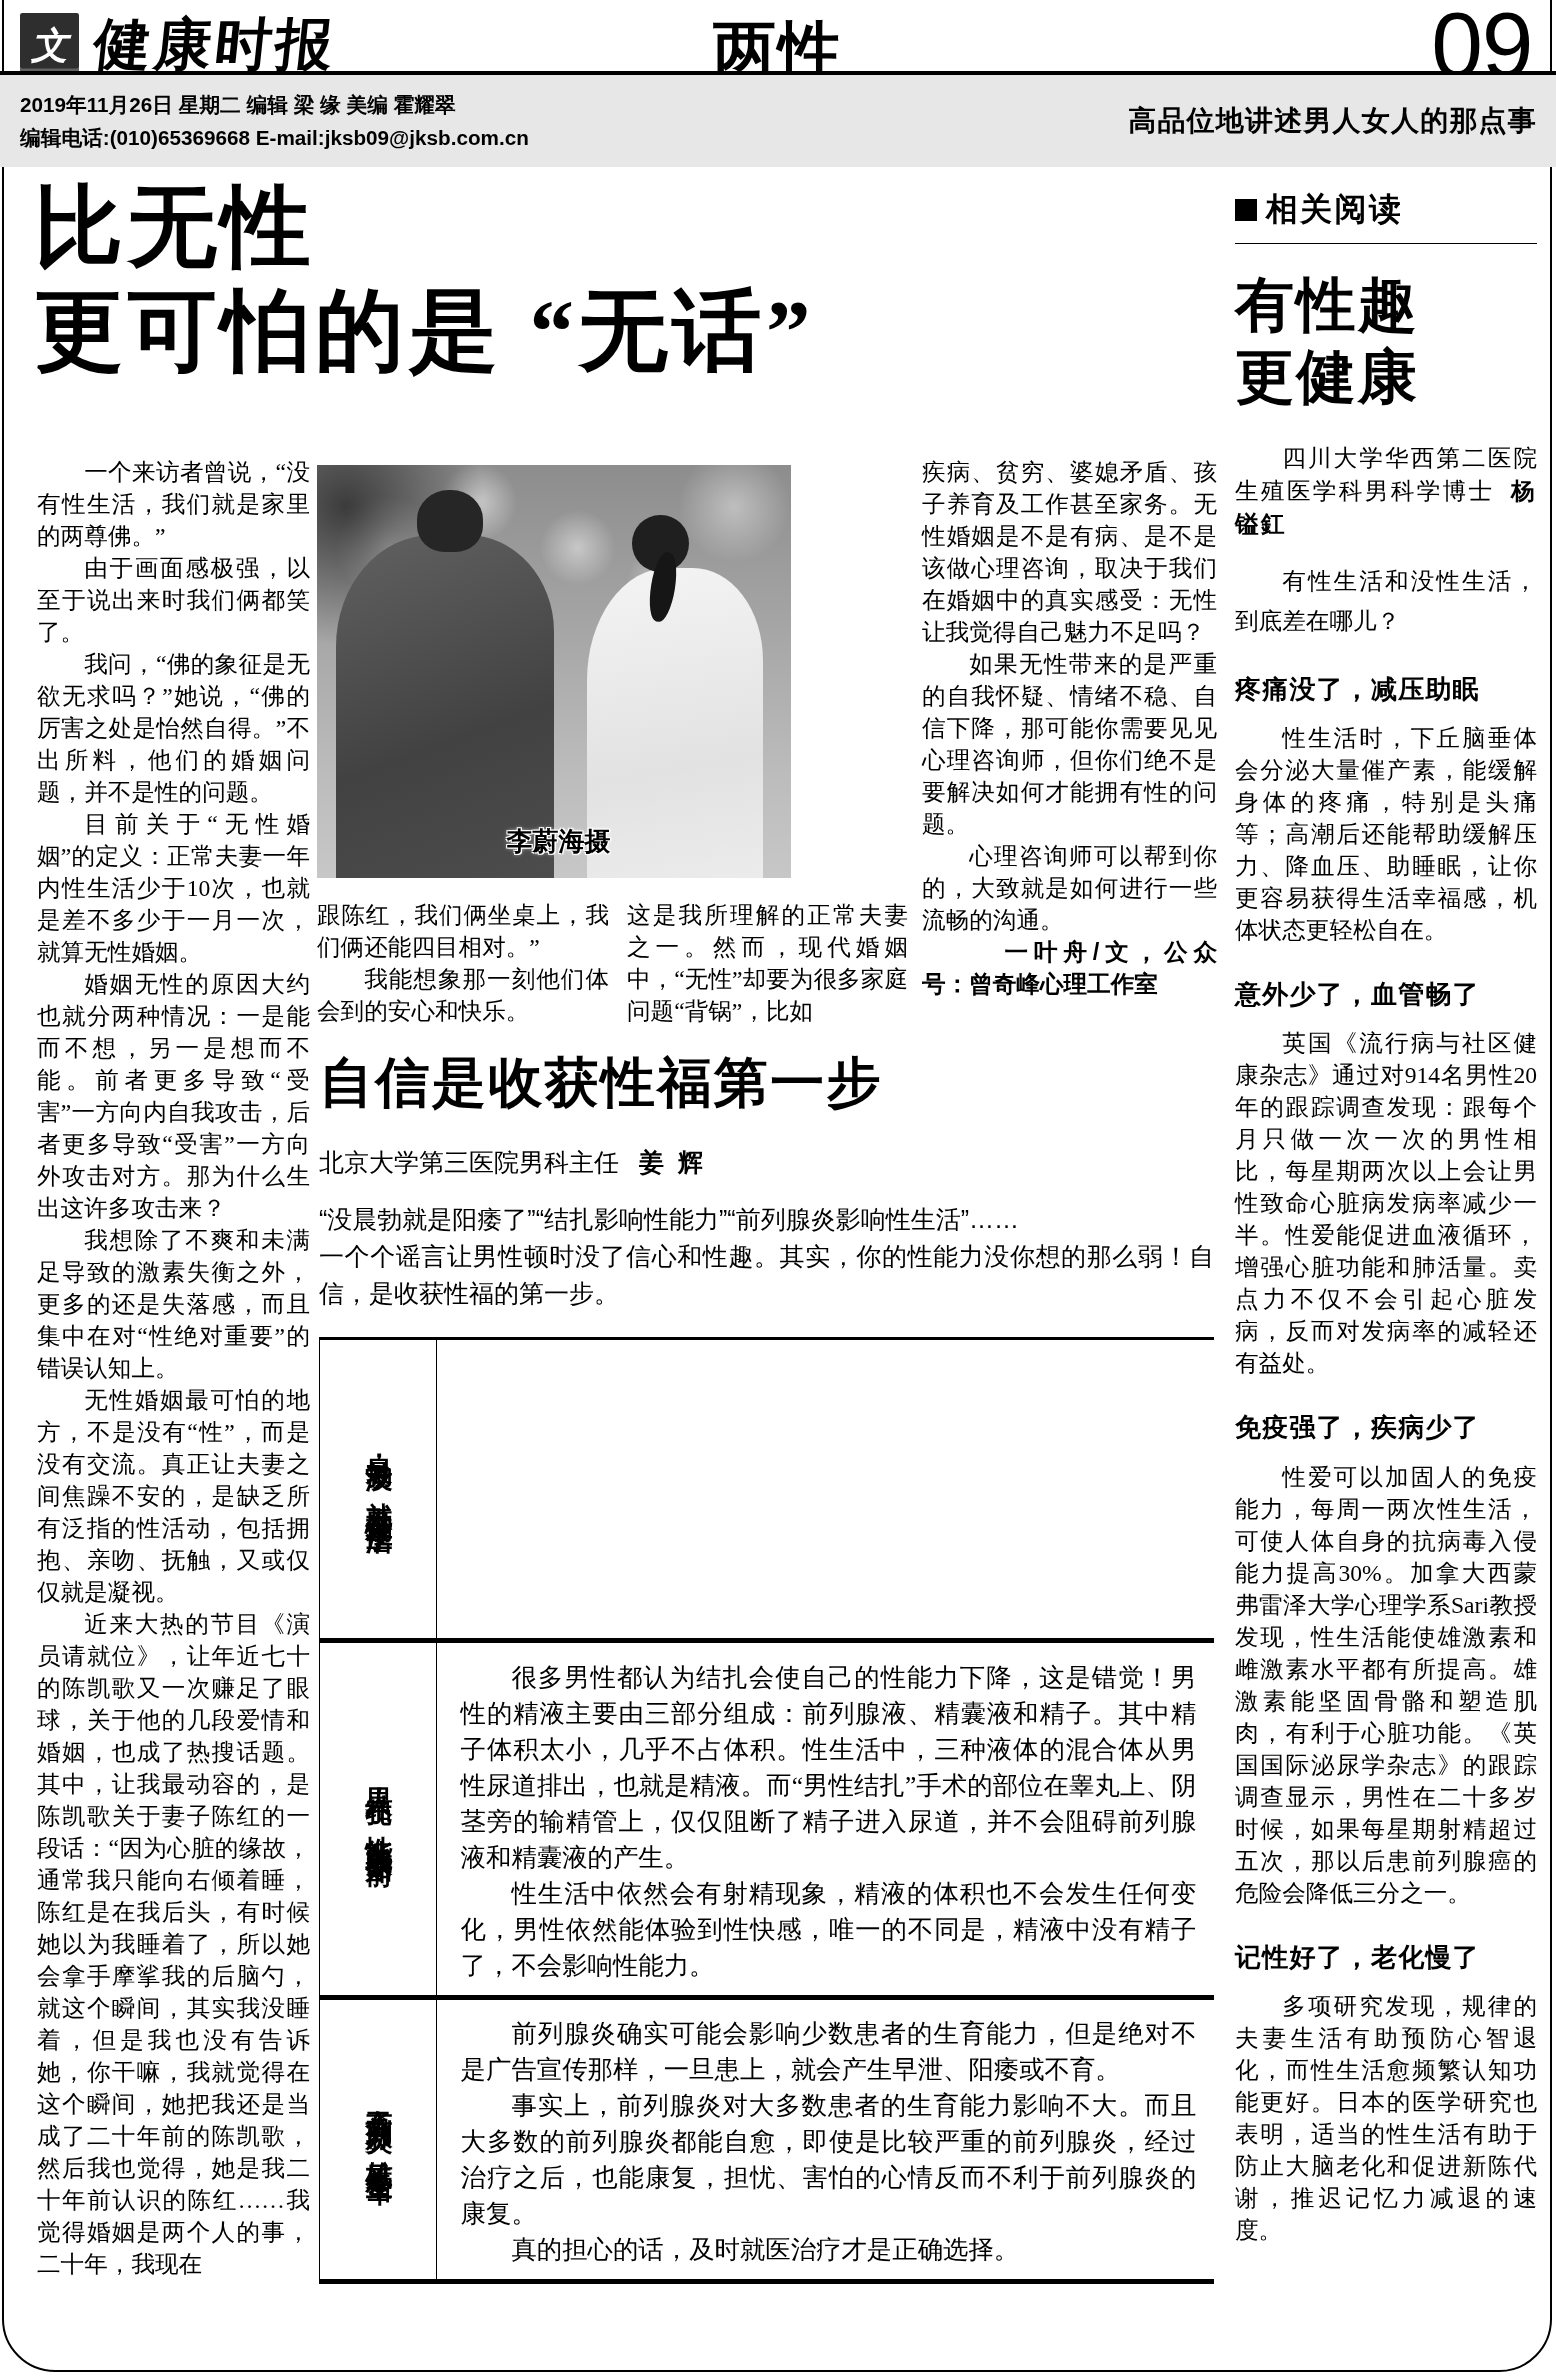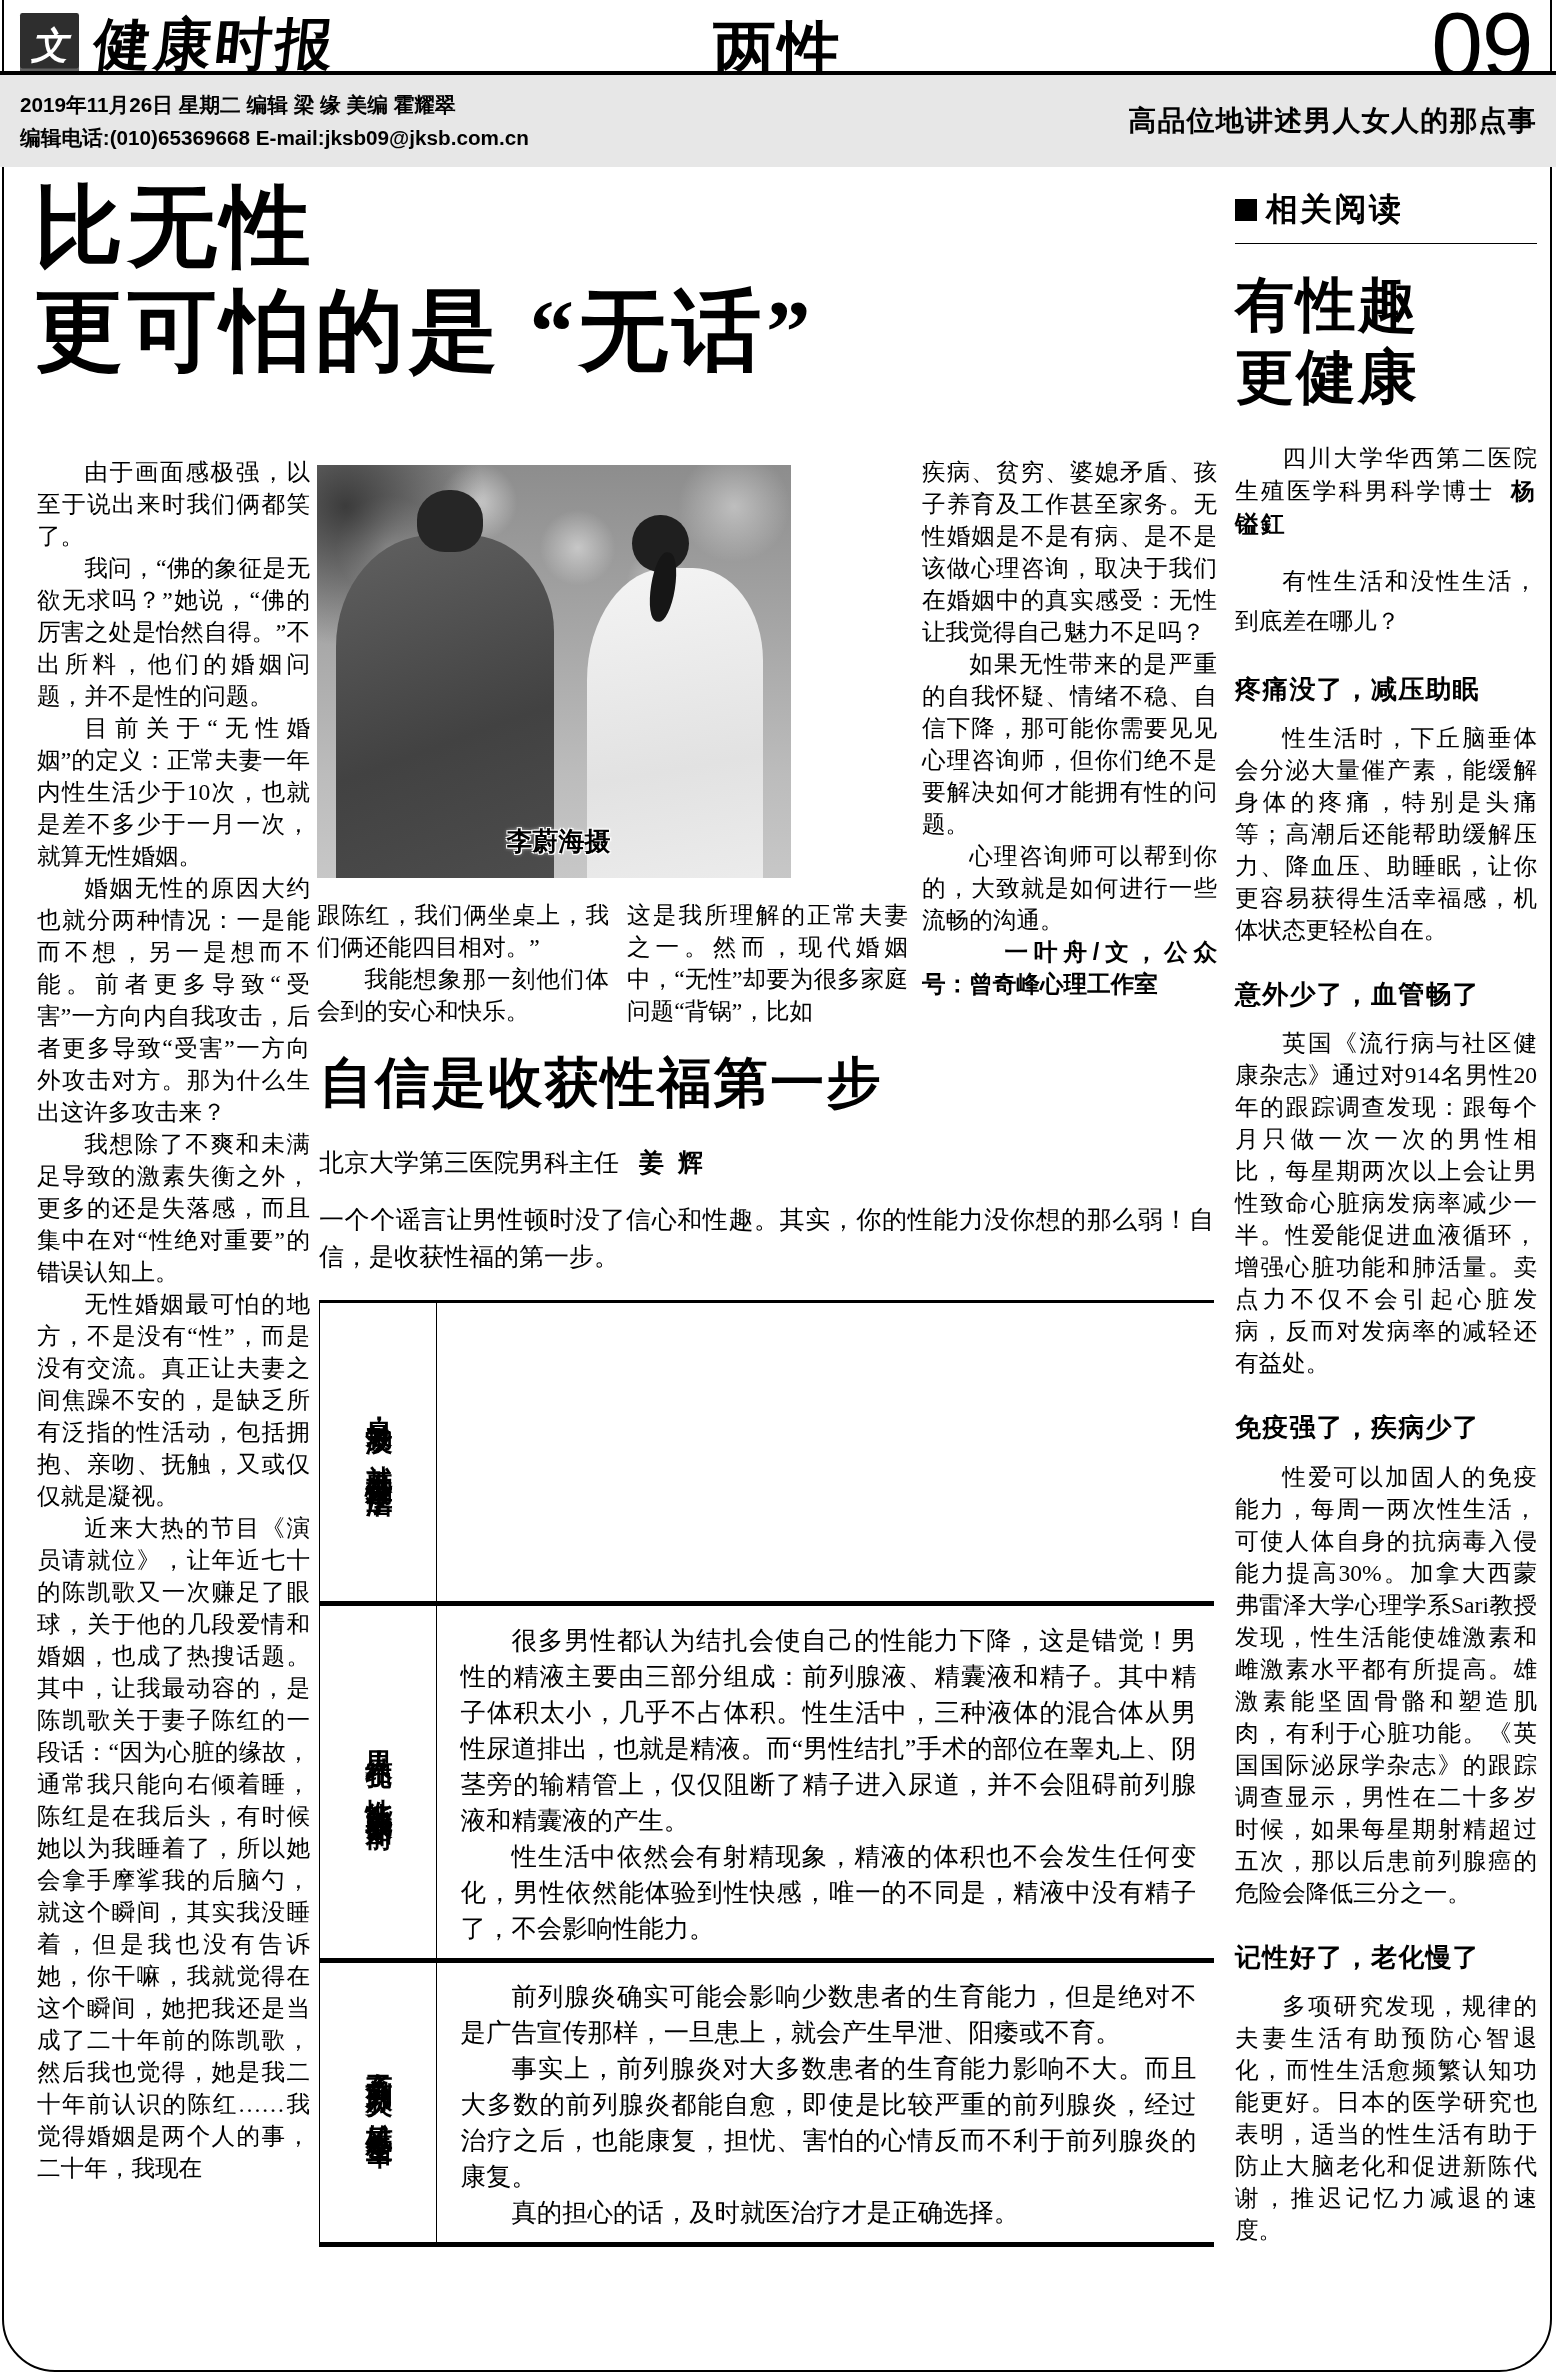--- a/index.html
+++ b/index.html
@@ -130,20 +130,21 @@
     </div>
     <div class="slogan">高品位地讲述男人女人的那点事</div>
   </div>
 
   <div class="headline">
     <div>比无性</div>
     <div>更可怕的是 “无话”</div>
   </div>
 
   <div class="col col1">
+    <p>一个来访者曾说，“没有性生活，我们就是家里的两尊佛。”</p>
     <p>由于画面感极强，以至于说出来时我们俩都笑了。</p>
     <p>我问，“佛的象征是无欲无求吗？”她说，“佛的厉害之处是怡然自得。”不出所料，他们的婚姻问题，并不是性的问题。</p>
     <p>目前关于“无性婚姻”的定义：正常夫妻一年内性生活少于10次，也就是差不多少于一月一次，就算无性婚姻。</p>
     <p>婚姻无性的原因大约也就分两种情况：一是能而不想，另一是想而不能。前者更多导致“受害”一方向内自我攻击，后者更多导致“受害”一方向外攻击对方。那为什么生出这许多攻击来？</p>
     <p>我想除了不爽和未满足导致的激素失衡之外，更多的还是失落感，而且集中在对“性绝对重要”的错误认知上。</p>
     <p>无性婚姻最可怕的地方，不是没有“性”，而是没有交流。真正让夫妻之间焦躁不安的，是缺乏所有泛指的性活动，包括拥抱、亲吻、抚触，又或仅仅就是凝视。</p>
     <p>近来大热的节目《演员请就位》，让年近七十的陈凯歌又一次赚足了眼球，关于他的几段爱情和婚姻，也成了热搜话题。其中，让我最动容的，是陈凯歌关于妻子陈红的一段话：“因为心脏的缘故，通常我只能向右倾着睡，陈红是在我后头，有时候她以为我睡着了，所以她会拿手摩挲我的后脑勺，就这个瞬间，其实我没睡着，但是我也没有告诉她，你干嘛，我就觉得在这个瞬间，她把我还是当成了二十年前的陈凯歌，然后我也觉得，她是我二十年前认识的陈红……我觉得婚姻是两个人的事，二十年，我现在</p>
   </div>
 
   <div class="photo">
@@ -169,20 +170,21 @@
     <p>心理咨询师可以帮到你的，大致就是如何进行一些流畅的沟通。</p>
     <p class="attrib">一叶舟/文，公众号：曾奇峰心理工作室</p>
   </div>
 
   <section class="feature">
     <h2 class="feature-title">自信是收获性福第一步</h2>
     <div class="feature-byline">
       <span>北京大学第三医院男科主任</span><b>姜 辉</b>
     </div>
     <div class="feature-intro">
+      <p>“没晨勃就是阳痿了”“结扎影响性能力”“前列腺炎影响性生活”……</p>
       <p>一个个谣言让男性顿时没了信心和性趣。其实，你的性能力没你想的那么弱！自信，是收获性福的第一步。</p>
     </div>
 
     <div class="qa-table">
       <div class="qa-row r1">
         <div class="qa-q">
           <span>晨勃没了，就基本告别性生活了？</span>
         </div>
       </div>
       <div class="qa-row r2">

